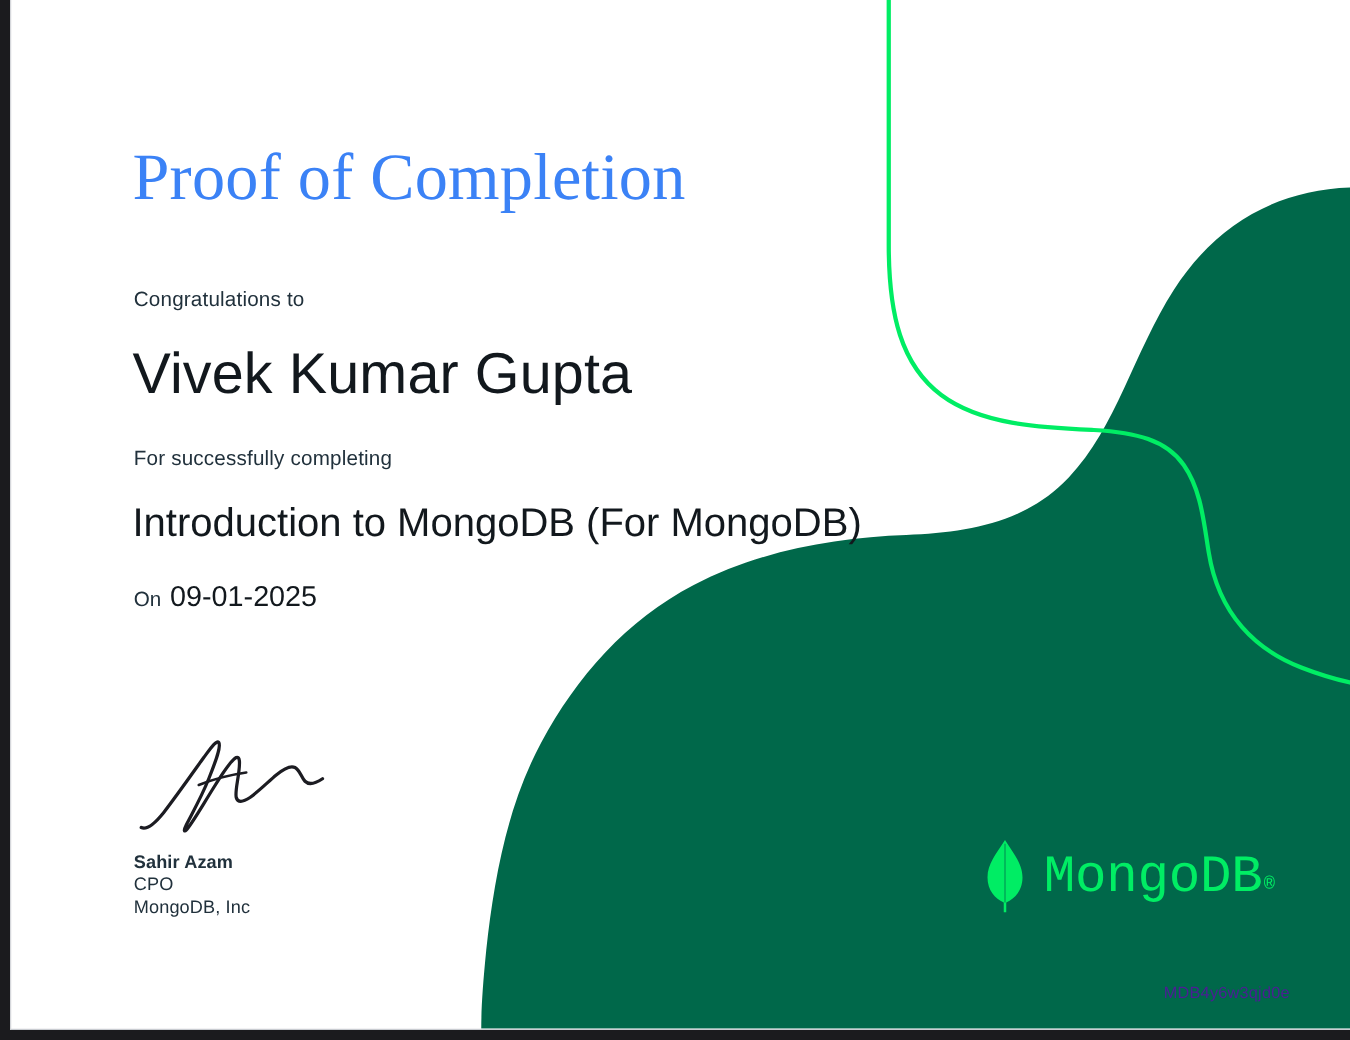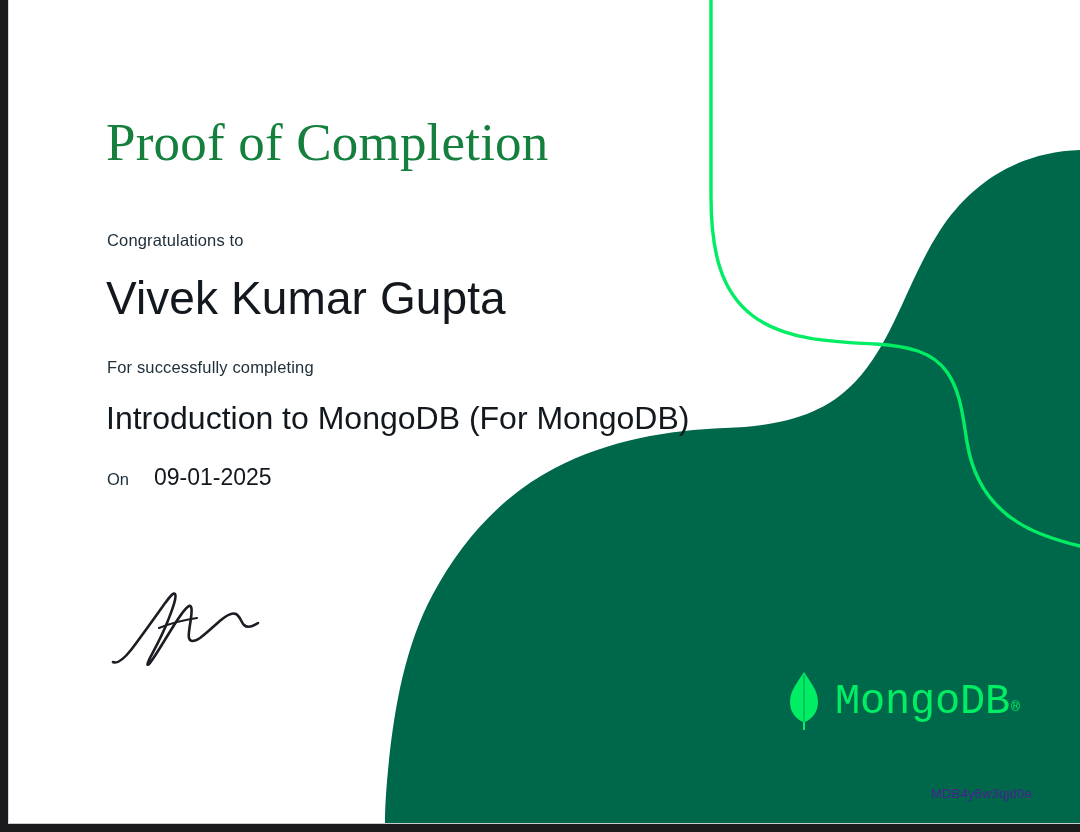--- a/index.html
+++ b/index.html
@@ -56,21 +56,21 @@
     height: 100%;
   }
 
   .cert-title {
     position: absolute;
     left: 97px;
     top: 112px;
     font-family: "Liberation Serif", "DejaVu Serif", serif;
     font-size: 53px;
     line-height: 60px;
-    color: #15803d;
+    color: #3b82f6;
     letter-spacing: 0.2px;
     white-space: nowrap;
   }
 
   .label-congrats {
     position: absolute;
     left: 98px;
     top: 231px;
     font-size: 16.5px;
     color: #21313C;
@@ -105,21 +105,21 @@
     letter-spacing: 0px;
     white-space: nowrap;
   }
 
   .date-line {
     position: absolute;
     left: 98px;
     top: 464px;
     display: flex;
     align-items: baseline;
-    gap: 25px;
+    gap: 7px;
     white-space: nowrap;
   }
   .date-line .on-word {
     font-size: 16.5px;
     color: #21313C;
   }
   .date-line .date-value {
     font-size: 23px;
     color: #12181d;
     text-align: right;
@@ -249,20 +249,25 @@
                    C60,60 52,74 48,82 C46,86 46,88 48,86
                    C52,82 60,68 70,52 C78,39 84,30 88,28
                    C91,27 91,32 90,40 C89,48 87,56 88,60
                    C89,64 93,64 99,60 C106,55 114,47 120,42
                    C126,37 131,34 135,36 C139,38 140,44 143,47
                    C146,50 151,49 157,45" stroke-width="2.6"></path>
           <path d="M58,50 C68,46 82,42 96,40" stroke-width="2.1"></path>
         </g>
       </svg>
 
+      <div class="signer-block">
+        <div class="signer-name">Sahir Azam</div>
+        <div class="signer-role">CPO</div>
+        <div class="signer-org">MongoDB, Inc</div>
+      </div>
 
       <div class="brand-lockup">
         <svg class="brand-leaf" viewBox="0 0 34 58">
           <path d="M17,0 C24,11 31,19 31,30 C31,40 25,47 18,50
                    L18,58 L16,58 L16,50 C9,47 3,40 3,30 C3,19 10,11 17,0 Z" fill="#00ED64"></path>
           <path d="M17,3 L17,50" stroke="#00684A" stroke-width="1.1" opacity="0.55"></path>
         </svg>
         <div class="brand-wordmark">
           <span>MongoDB</span><span class="tm">®</span>
         </div>

